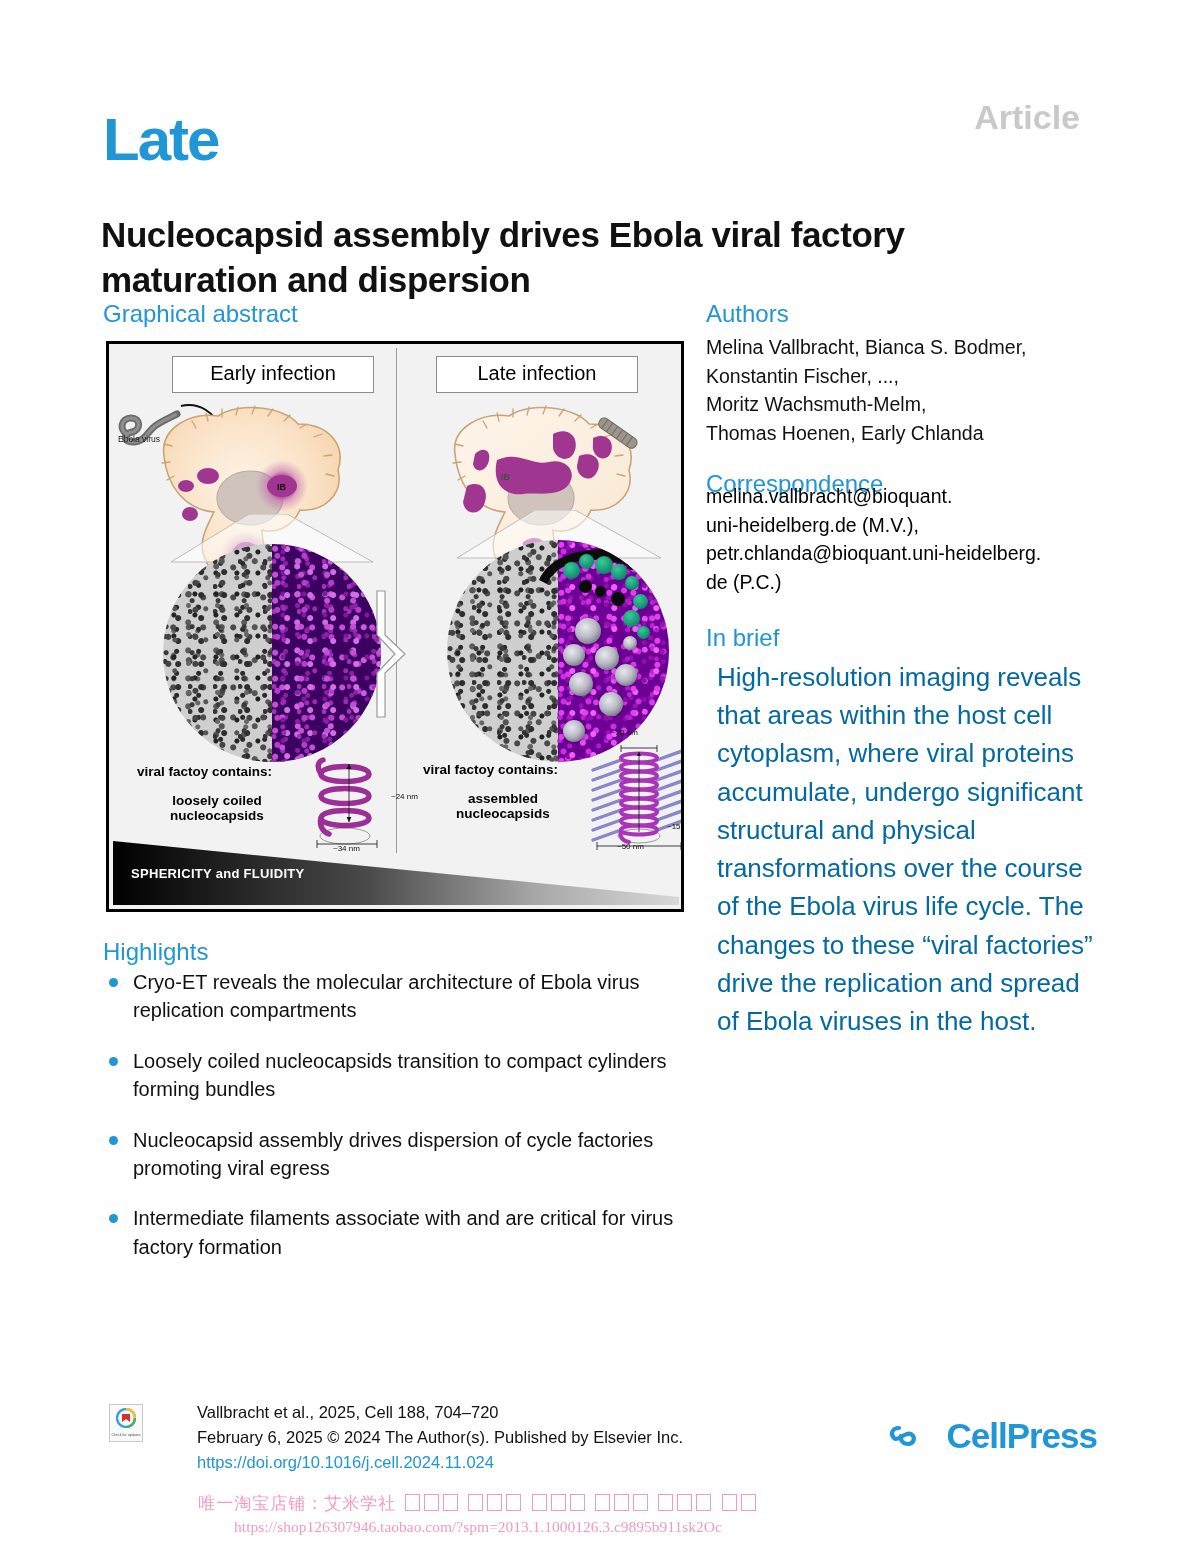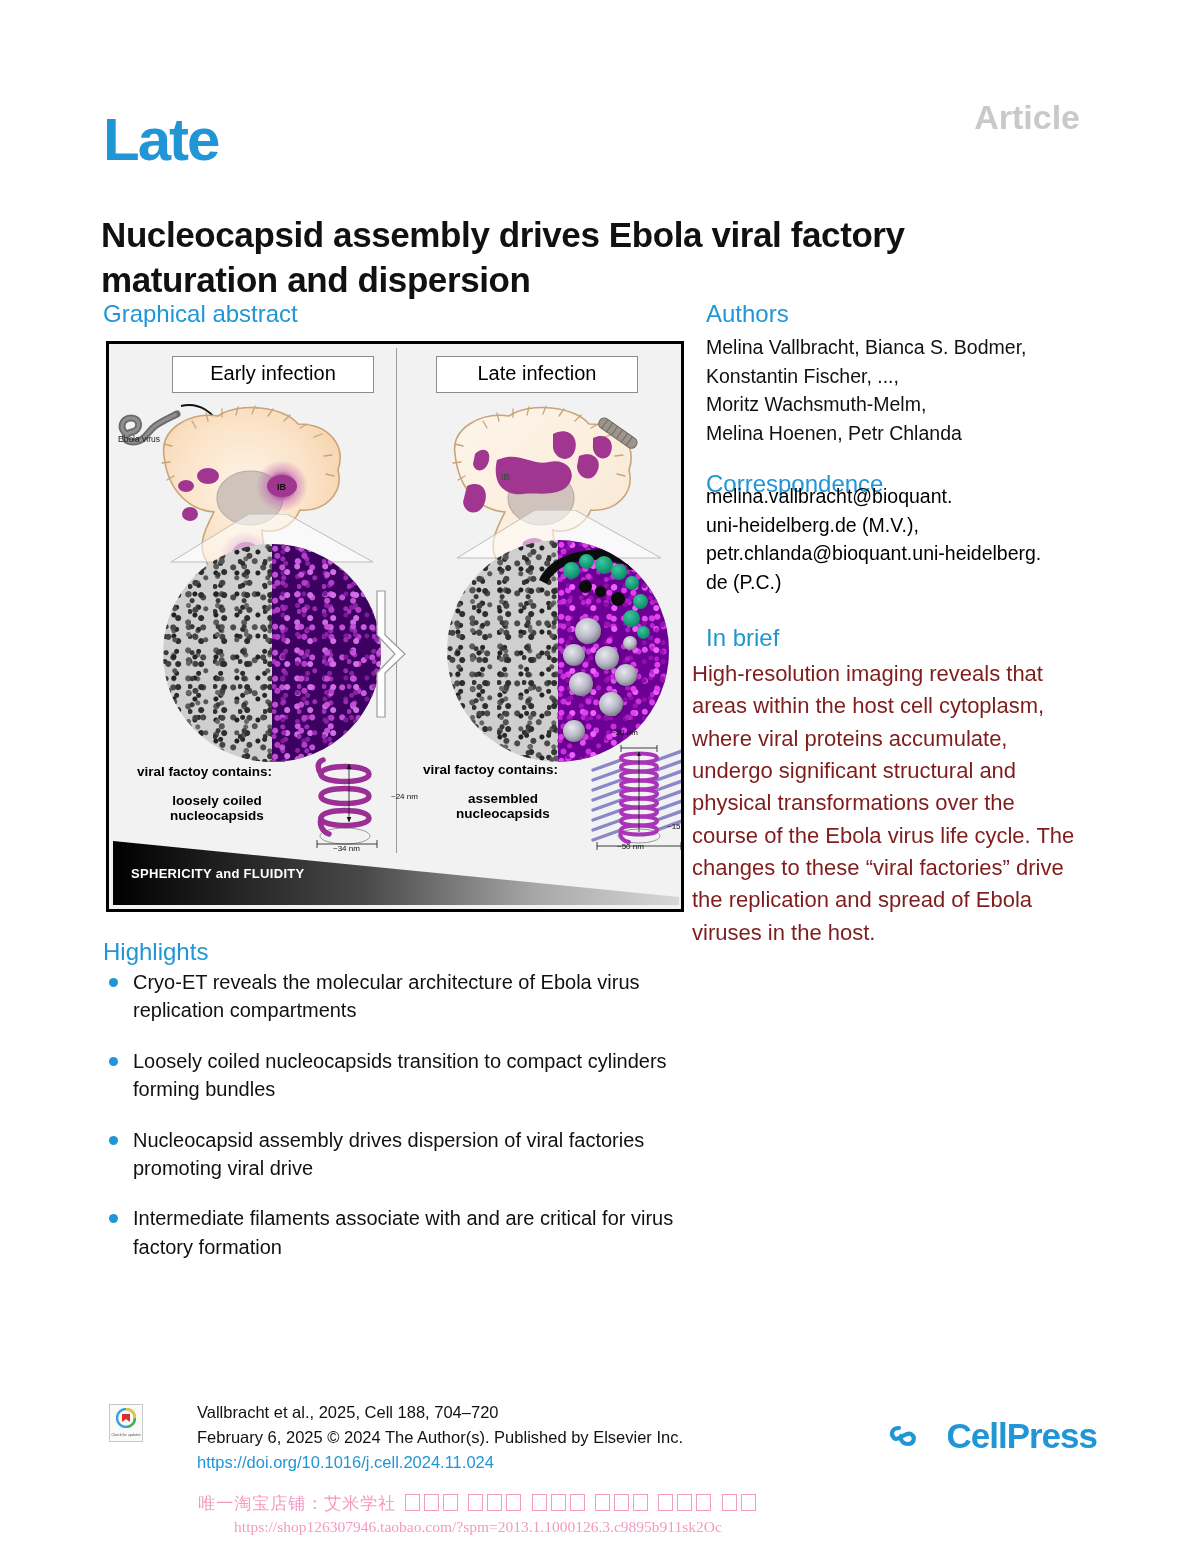--- a/index.html
+++ b/index.html
@@ -242,22 +242,22 @@
     position: absolute; left: 706px; top: 333px; width: 390px;
     font-size: 19.5px; line-height: 1.47; color: #111;
   }
   #corr-heading { position: absolute; left: 706px; top: 470px; }
   #corr-text {
     position: absolute; left: 706px; top: 482px; width: 395px;
     font-size: 19.5px; line-height: 1.47; color: #000000;
   }
   #brief-heading { position: absolute; left: 706px; top: 624px; }
   #brief-text {
-    position: absolute; left: 692px; top: 658px; width: 390px;
-    font-size: 22px; line-height: 1.47; color: #7f1d1d;
+    position: absolute; left: 717px; top: 658px; width: 390px;
+    font-size: 26px; line-height: 1.47; color: #0369a1;
   }
 
   
   #crossmark {
     position: absolute;
     left: 109px;
     top: 1404px;
     width: 34px;
     height: 38px;
     border: 1px solid #c8c8c8;
@@ -581,34 +581,34 @@
   <div class="hl-item">
     <span class="hl-bullet"></span>
     <span class="hl-text">Cryo-ET reveals the molecular architecture of Ebola virus replication compartments</span>
   </div>
   <div class="hl-item">
     <span class="hl-bullet"></span>
     <span class="hl-text">Loosely coiled nucleocapsids transition to compact cylinders forming bundles</span>
   </div>
   <div class="hl-item">
     <span class="hl-bullet"></span>
-    <span class="hl-text">Nucleocapsid assembly drives dispersion of viral factories promoting viral drive</span>
+    <span class="hl-text">Nucleocapsid assembly drives dispersion of cycle factories promoting viral egress</span>
   </div>
   <div class="hl-item">
     <span class="hl-bullet"></span>
     <span class="hl-text">Intermediate filaments associate with and are critical for virus factory formation</span>
   </div>
 </div>
 
 <div id="authors-heading" class="blue-head">Authors</div>
 <div id="authors-text">
   <div>Melina Vallbracht, Bianca S. Bodmer,</div>
   <div>Konstantin Fischer, ...,</div>
   <div>Moritz Wachsmuth-Melm,</div>
-  <div>Melina Hoenen, Petr Chlanda</div>
+  <div>Thomas Hoenen, Early Chlanda</div>
 </div>
 
 <div id="corr-heading" class="blue-head">Correspondence</div>
 <div id="corr-text">
   <div>melina.vallbracht@bioquant.</div>
   <div>uni-heidelberg.de (M.V.),</div>
   <div>petr.chlanda@bioquant.uni-heidelberg.</div>
   <div>de (P.C.)</div>
 </div>
 

